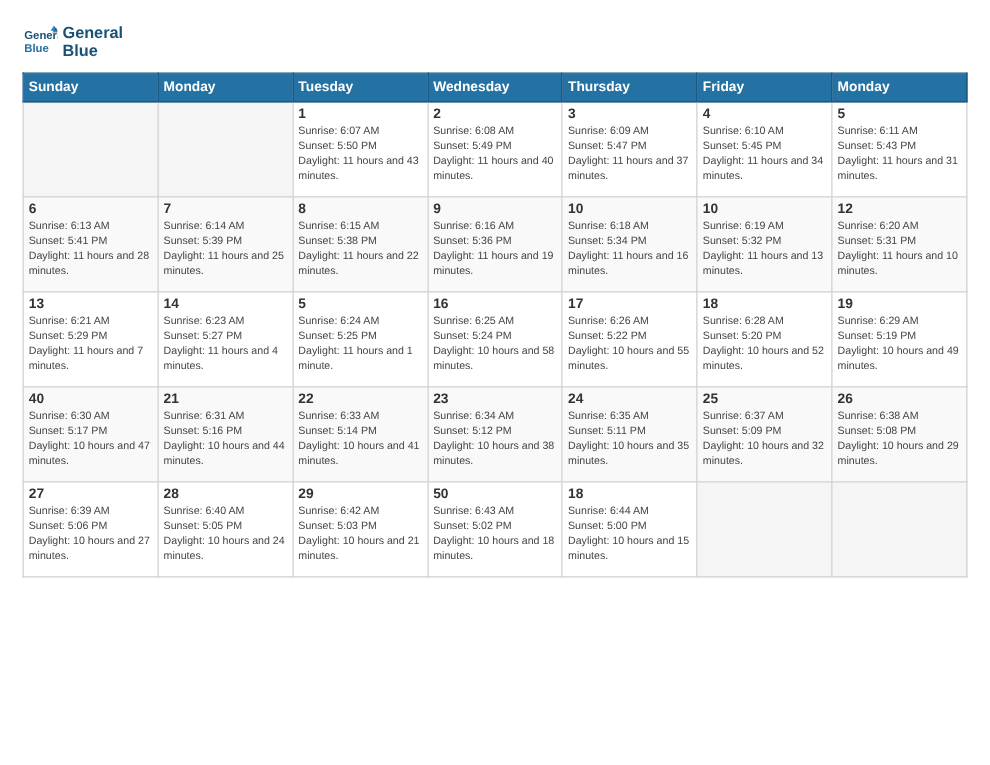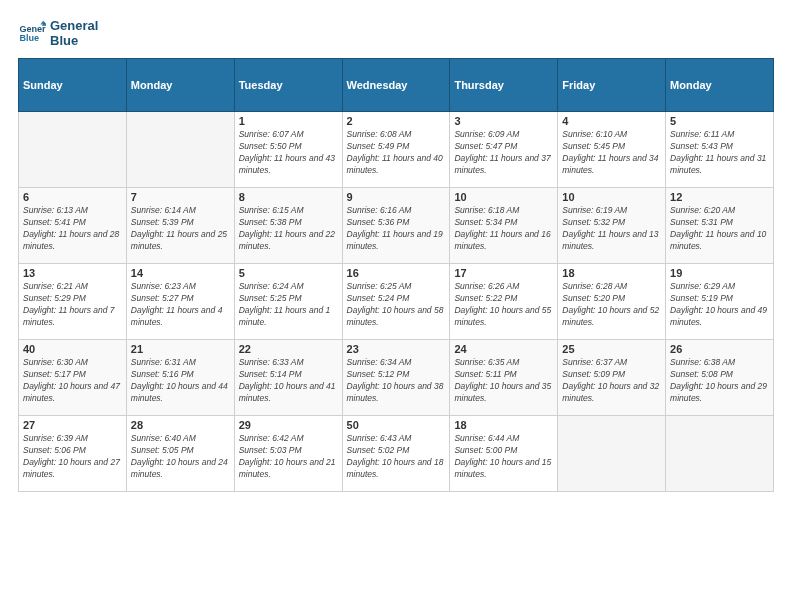--- a/index.html
+++ b/index.html
@@ -44,21 +44,21 @@
     }
     .calendar {
       width: 100%;
       border-collapse: collapse;
     }
     .calendar th {
       background: #2471a3;
       color: #fff;
       font-size: 11px;
       font-weight: bold;
-      padding: 20px 4px;
+      padding: 5px 4px;
       text-align: left;
       border: 1px solid #1a5276;
     }
     .calendar td {
       vertical-align: top;
       border: 1px solid #d0d0d0;
       padding: 3px 4px;
       font-size: 9px;
       color: #333;
       width: 108px;
@@ -74,21 +74,20 @@
     .day-num {
       font-size: 11px;
       font-weight: bold;
       color: #333;
       margin-bottom: 2px;
     }
     .day-detail {
       font-size: 8.5px;
       color: #444;
       line-height: 1.4;
-      font-style: italic;
     }
   </style>
 </head>
 <body>
 
 <div class="container">
   <div class="header-area">
     <div class="logo">
       <svg class="logo-icon" viewBox="0 0 40 40">
         <text x="2" y="18" font-size="13" font-weight="bold" fill="#1a5276">General</text>

